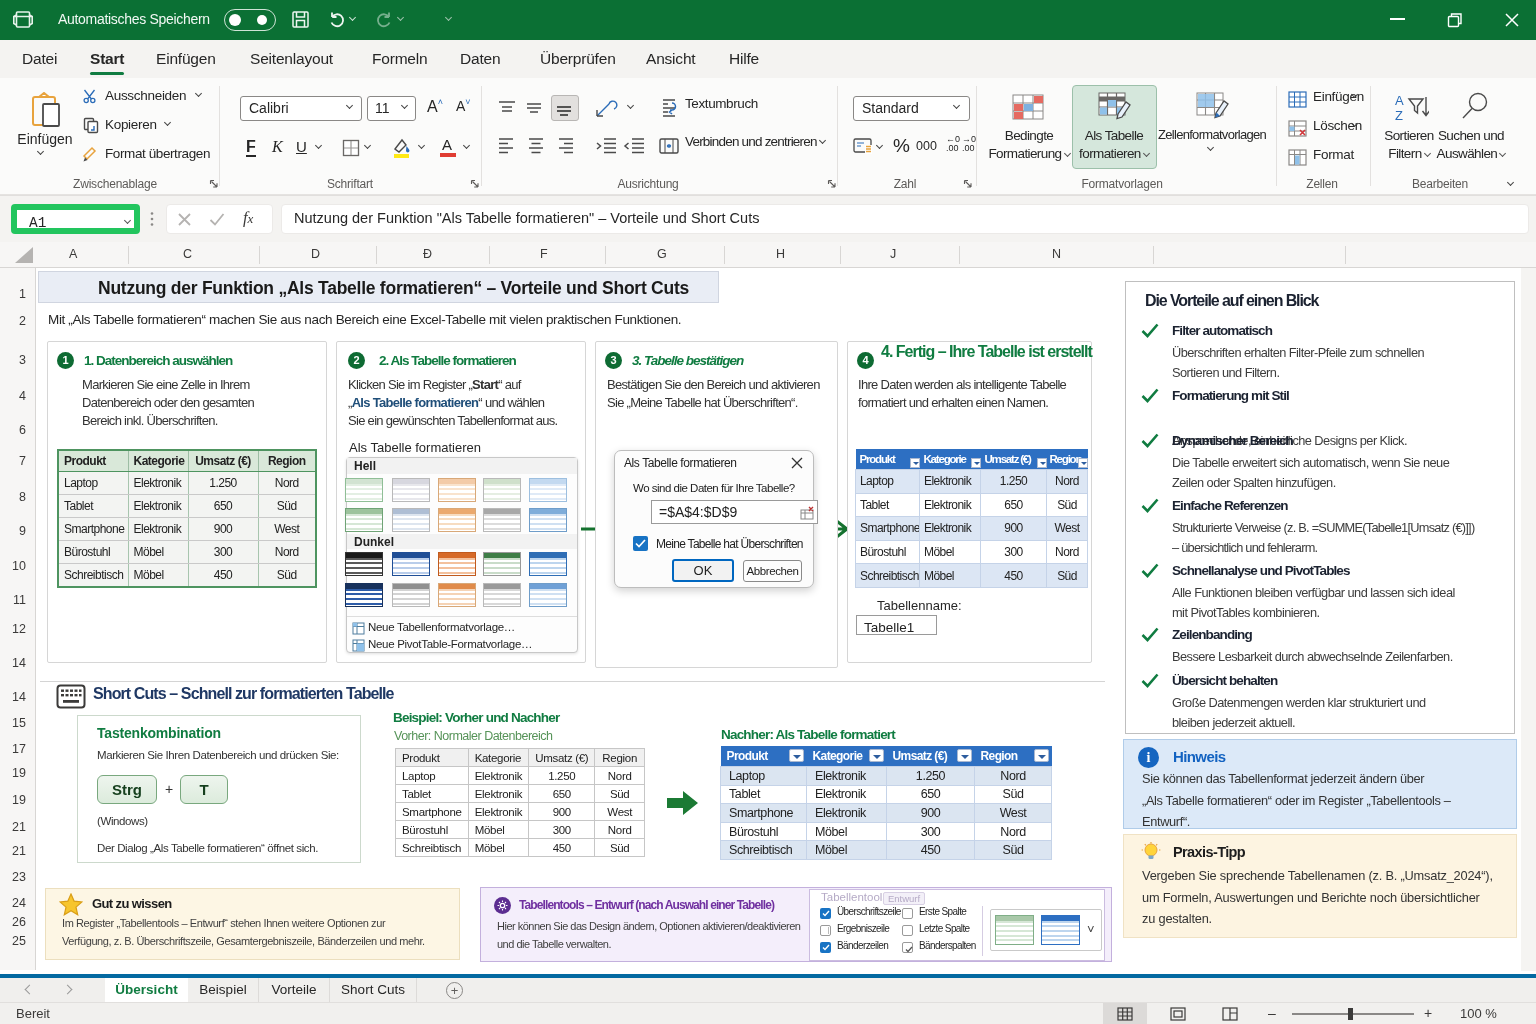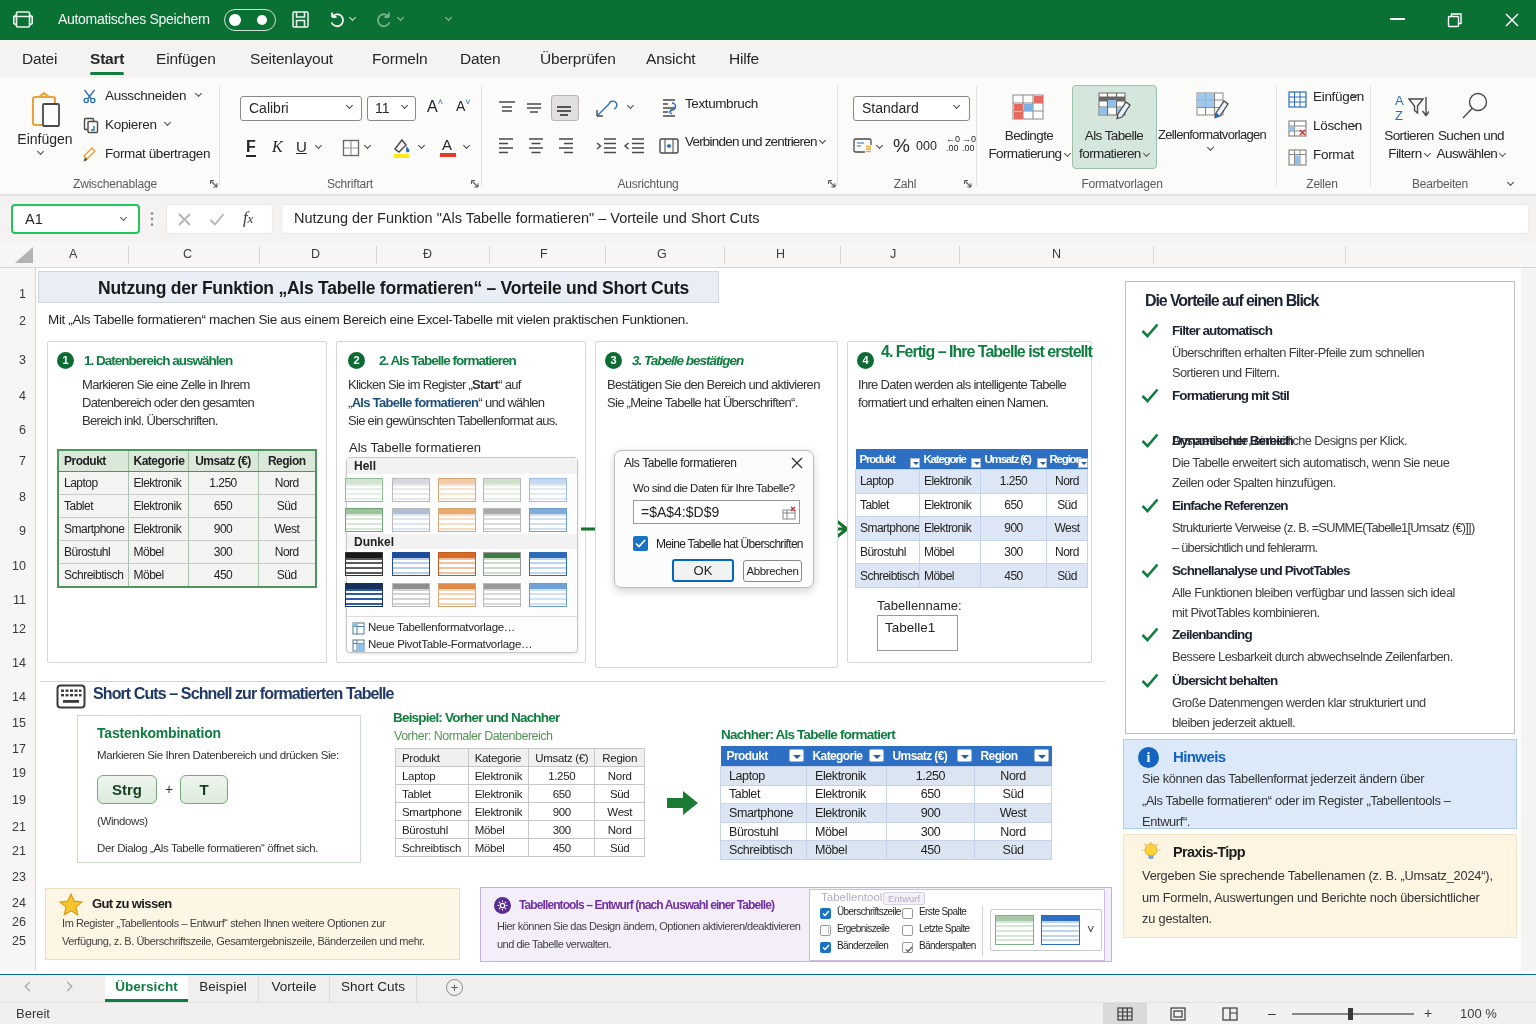--- a/index.html
+++ b/index.html
@@ -36,21 +36,21 @@
 .flt { position:absolute; right:0; bottom:1px; width:10px; height:10px; background:#fff; border:1px solid #aab8d0;
   display:inline-block; }
 .flt::after { content:""; position:absolute; left:2px; top:3px; border:3px solid transparent; border-top-color:#2d5d9e; }
 .flt2 { position:absolute; right:3px; top:3px; width:15px; height:13px; background:#fff; border:1px solid #aab8d0; border-radius:2px;}
 .flt2::after { content:""; position:absolute; left:3.5px; top:4.5px; border:4px solid transparent; border-top-color:#2d5d9e; }
 .mini { position:absolute; width:38px; height:24px; border:1px solid #b9b9b9;
   background: linear-gradient(var(--h), var(--h)) 0 0/100% 5px no-repeat,
   repeating-linear-gradient(180deg, var(--s) 0 2px, #fff 2px 4.7px);
   background-color:#fff; }
 
-#sheettabs { left:0; top:974px; width:1536px; height:28px; background:#f0efed; border-top:1px solid #0369a1;}
+#sheettabs { left:0; top:974px; width:1536px; height:28px; background:#f0efed; border-top:4px solid #0369a1;}
 #statusbar { left:0; top:1002px; width:1536px; height:22px; background:#f1f0ee; border-top:1px solid #e1dfdd; }
 </style>
 </head>
 <body>
 
 <div id="titlebar" class="abs">
   <svg class="abs" style="left:12px;top:9px" width="22" height="22" viewBox="0 0 22 22" fill="none" stroke="#e8f3ec" stroke-width="1.6">
     <rect x="4.5" y="3" width="13" height="15" rx="1"></rect>
       <path d="M4.5 6 L1.8 7.5 V14.5 L4.5 16 M17.5 6 L20.2 7.5 V14.5 L17.5 16 M1.8 7.5 H20.2"></path>
   </svg>
@@ -291,21 +291,21 @@
   <svg class="abs" style="left:1461px;top:13px" width="30" height="30" viewBox="0 0 30 30" fill="none" stroke="#4a4a4a" stroke-width="1.4">
     <circle cx="17" cy="11" r="8.5"></circle>
       <path d="M11 17.5 L2 27"></path>
   </svg>
   <div class="abs" style="left:1433px;top:49px;width:76px;text-align:center;font-size:13.5px;letter-spacing:-0.6px;color:#262626;line-height:18px;">Suchen und<br>Auswählen <i class="chi"></i></div>
   <div class="grplabel" style="left:1380px;width:120px;">Bearbeiten</div>
   <div class="abs" style="left:1508px;top:98px;font-size:12px;color:#444;"><i class="chi" style="border-color:#444"></i></div>
 </div>
 
 <div id="fbar" class="abs">
-  <div class="abs" style="left:11px;top:8px;width:129px;height:30px;background:#fff;border-radius:4px;border:2px solid #22c55e;">
+  <div class="abs" style="left:11px;top:8px;width:129px;height:30px;background:#fff;border-radius:4px;border:6px solid #22c55e;font-family:Liberation Mono, monospace;">
     <div class="abs" style="left:12px;top:5px;font-size:14.5px;color:#262626;">A1</div>
     <div class="abs" style="left:108px;top:6px;font-size:11px;color:#555;"><i class="chi" style="border-color:#555"></i></div>
   </div>
   <svg class="abs" style="left:150px;top:15px" width="4" height="16" viewBox="0 0 4 16">
       <g fill="#8a8886">
         <circle cx="2" cy="2.5" r="1.3"></circle>
         <circle cx="2" cy="8" r="1.3"></circle>
         <circle cx="2" cy="13.5" r="1.3"></circle>
       </g>
     </svg>
@@ -371,21 +371,21 @@
   <div class="rowN" style="top:628px;">24</div>
     <div class="rowN" style="top:647px;">26</div>
   <div class="rowN" style="top:666px;">25</div>
 </div>
 
 <div id="sheet" class="abs"></div>
 <div class="abs" style="left:1521px;top:268px;width:15px;height:703px;background:#f5f4f2;"></div>
 
 <div class="abs" style="left:38px;top:271px;width:681px;height:32px;background:#e9edf5;border:1px solid #d0d5e0;"></div>
 <div class="abs" style="left:53px;top:278px;width:681px;text-align:center;font-size:17.5px;letter-spacing:-0.25px;font-weight:bold;color:#1a1a1a;">Nutzung der Funktion „Als Tabelle formatieren“ – Vorteile und Short Cuts</div>
-<div class="abs" style="left:48px;top:312px;font-size:13.5px;letter-spacing:-0.35px;color:#262626;white-space:nowrap;">Mit „Als Tabelle formatieren“ machen Sie aus einem Bereich eine Excel-Tabelle mit vielen praktischen Funktionen.</div>
+<div class="abs" style="left:48px;top:312px;font-size:13.5px;letter-spacing:-0.35px;color:#262626;white-space:nowrap;">Mit „Als Tabelle formatieren“ machen Sie aus nach Bereich eine Excel-Tabelle mit vielen praktischen Funktionen.</div>
 
 <div class="panel" style="left:47px;top:341px;width:280px;height:322px;"></div>
 <div class="stepcirc" style="left:57px;top:352px;">1</div>
 <div class="steptitle" style="left:84px;top:353px;">1. Datenbereich auswählen</div>
 <div class="bodytxt" style="left:82px;top:376px;">Markieren Sie eine Zelle in Ihrem<br>Datenbereich oder den gesamten<br>Bereich inkl. Überschriften.</div>
 <table class="abs" style="left:57px;top:449px;width:260px;font-size:12px;letter-spacing:-0.5px;color:#222;border:2px solid #4e9460;white-space:nowrap;table-layout:fixed;">
  <tbody>
       <tr style="background:#d9e8d9;font-weight:bold;">
   <td style="border:1px solid #9dbda4;border-bottom:1.5px solid #4e9460;padding:3px 5px;width:70px;">Produkt</td>
   <td style="border:1px solid #9dbda4;border-bottom:1.5px solid #4e9460;padding:3px 5px;width:60px;">Kategorie</td>
@@ -479,21 +479,21 @@
 <div class="panel" style="left:595px;top:341px;width:243px;height:327px;"></div>
 <div class="stepcirc" style="left:605px;top:352px;">3</div>
 <div class="steptitle" style="left:632px;top:353px;font-style:italic;">3. Tabelle bestätigen</div>
 <div class="bodytxt" style="left:607px;top:376px;">Bestätigen Sie den Bereich und aktivieren<br>Sie „Meine Tabelle hat Überschriften“.</div>
 <div class="abs" style="left:614px;top:450px;width:200px;height:138px;background:#fcfcfc;border:1px solid #bdbdbd;border-radius:7px;box-shadow:0 3px 8px rgba(0,0,0,.18);"></div>
 <div class="abs" style="left:624px;top:456px;font-size:12px;letter-spacing:-0.4px;color:#222;">Als Tabelle formatieren</div>
 <svg class="abs" style="left:791px;top:457px" width="12" height="12" viewBox="0 0 12 12" stroke="#333" stroke-width="1.3">
     <path d="M1 1 L11 11 M11 1 L1 11"></path>
   </svg>
 <div class="abs" style="left:633px;top:482px;font-size:11.5px;letter-spacing:-0.5px;color:#222;">Wo sind die Daten für Ihre Tabelle?</div>
-<div class="abs" style="left:633px;top:500px;width:167px;height:24px;background:#fff;border:1px solid #9a9a9a;text-align:right;">
+<div class="abs" style="left:651px;top:500px;width:167px;height:24px;background:#fff;border:1px solid #9a9a9a;text-align:right;">
   <div class="abs" style="left:7px;top:3px;font-size:14px;color:#222;">=$A$4:$D$9</div>
   <svg class="abs" style="left:148px;top:5px" width="14" height="14" viewBox="0 0 14 14">
       <rect x="1" y="4" width="12" height="9" fill="#fff" stroke="#888"></rect>
       <path d="M1 7 h12 M5 4 v9" stroke="#888"></path>
       <path d="M9 1 L13 5 M13 1 L9 5" stroke="#b33" stroke-width="1.4"></path>
     </svg>
 </div>
 <div class="abs" style="left:633px;top:536px;width:15px;height:15px;background:#1873c4;border-radius:2px;">
   <svg style="position:absolute;left:2px;top:3px" width="11" height="9" viewBox="0 0 11 9" fill="none" stroke="#fff" stroke-width="1.7">
       <path d="M1 4.5 L4 7.5 L10 1"></path>
@@ -541,21 +541,21 @@
       </tr>
  <tr style="background:#dce6f4;">
         <td style="padding:4.3px 4px;border:1px solid #c5d3e8;overflow:hidden;">Schreibtisch</td>
         <td style="padding:4.3px 4px;border:1px solid #c5d3e8;overflow:hidden;">Möbel</td>
         <td style="padding:4.3px 4px;border:1px solid #c5d3e8;overflow:hidden;text-align:center;">450</td>
         <td style="padding:4.3px 4px;border:1px solid #c5d3e8;overflow:hidden;text-align:center;">Süd</td>
       </tr>
 </tbody>
   </table>
 <div class="abs" style="left:877px;top:598px;font-size:13px;color:#262626;">Tabellenname:</div>
-<div class="abs" style="left:877px;top:615px;width:81px;height:36px;background:#fff;border:1px solid #9a9a9a;">
+<div class="abs" style="left:856px;top:615px;width:81px;height:20px;background:#fff;border:1px solid #9a9a9a;">
   <div class="abs" style="left:7px;top:4px;font-size:13.5px;color:#222;">Tabelle1</div>
 </div>
 
 <div class="abs" style="left:1125px;top:281px;width:390px;height:453px;background:#fff;border:1.5px solid #bfbfbf;"></div>
 <div class="abs" style="left:1145px;top:292px;font-size:16px;letter-spacing:-1.1px;font-weight:bold;color:#1b2230;">Die Vorteile auf einen Blick</div>
 <svg class="abs" style="left:1141px;top:323px" width="18" height="15" viewBox="0 0 18 15" fill="none" stroke="#107c41" stroke-width="2.6">
     <path d="M1.5 8 L6.5 13 L16.5 1.5"></path>
   </svg>
 <div class="sbT" style="left:1172px;top:323px;">Filter automatisch</div>
 <div class="sbB" style="left:1172px;top:343px;">Überschriften erhalten Filter-Pfeile zum schnellen<br>Sortieren und Filtern.</div>

